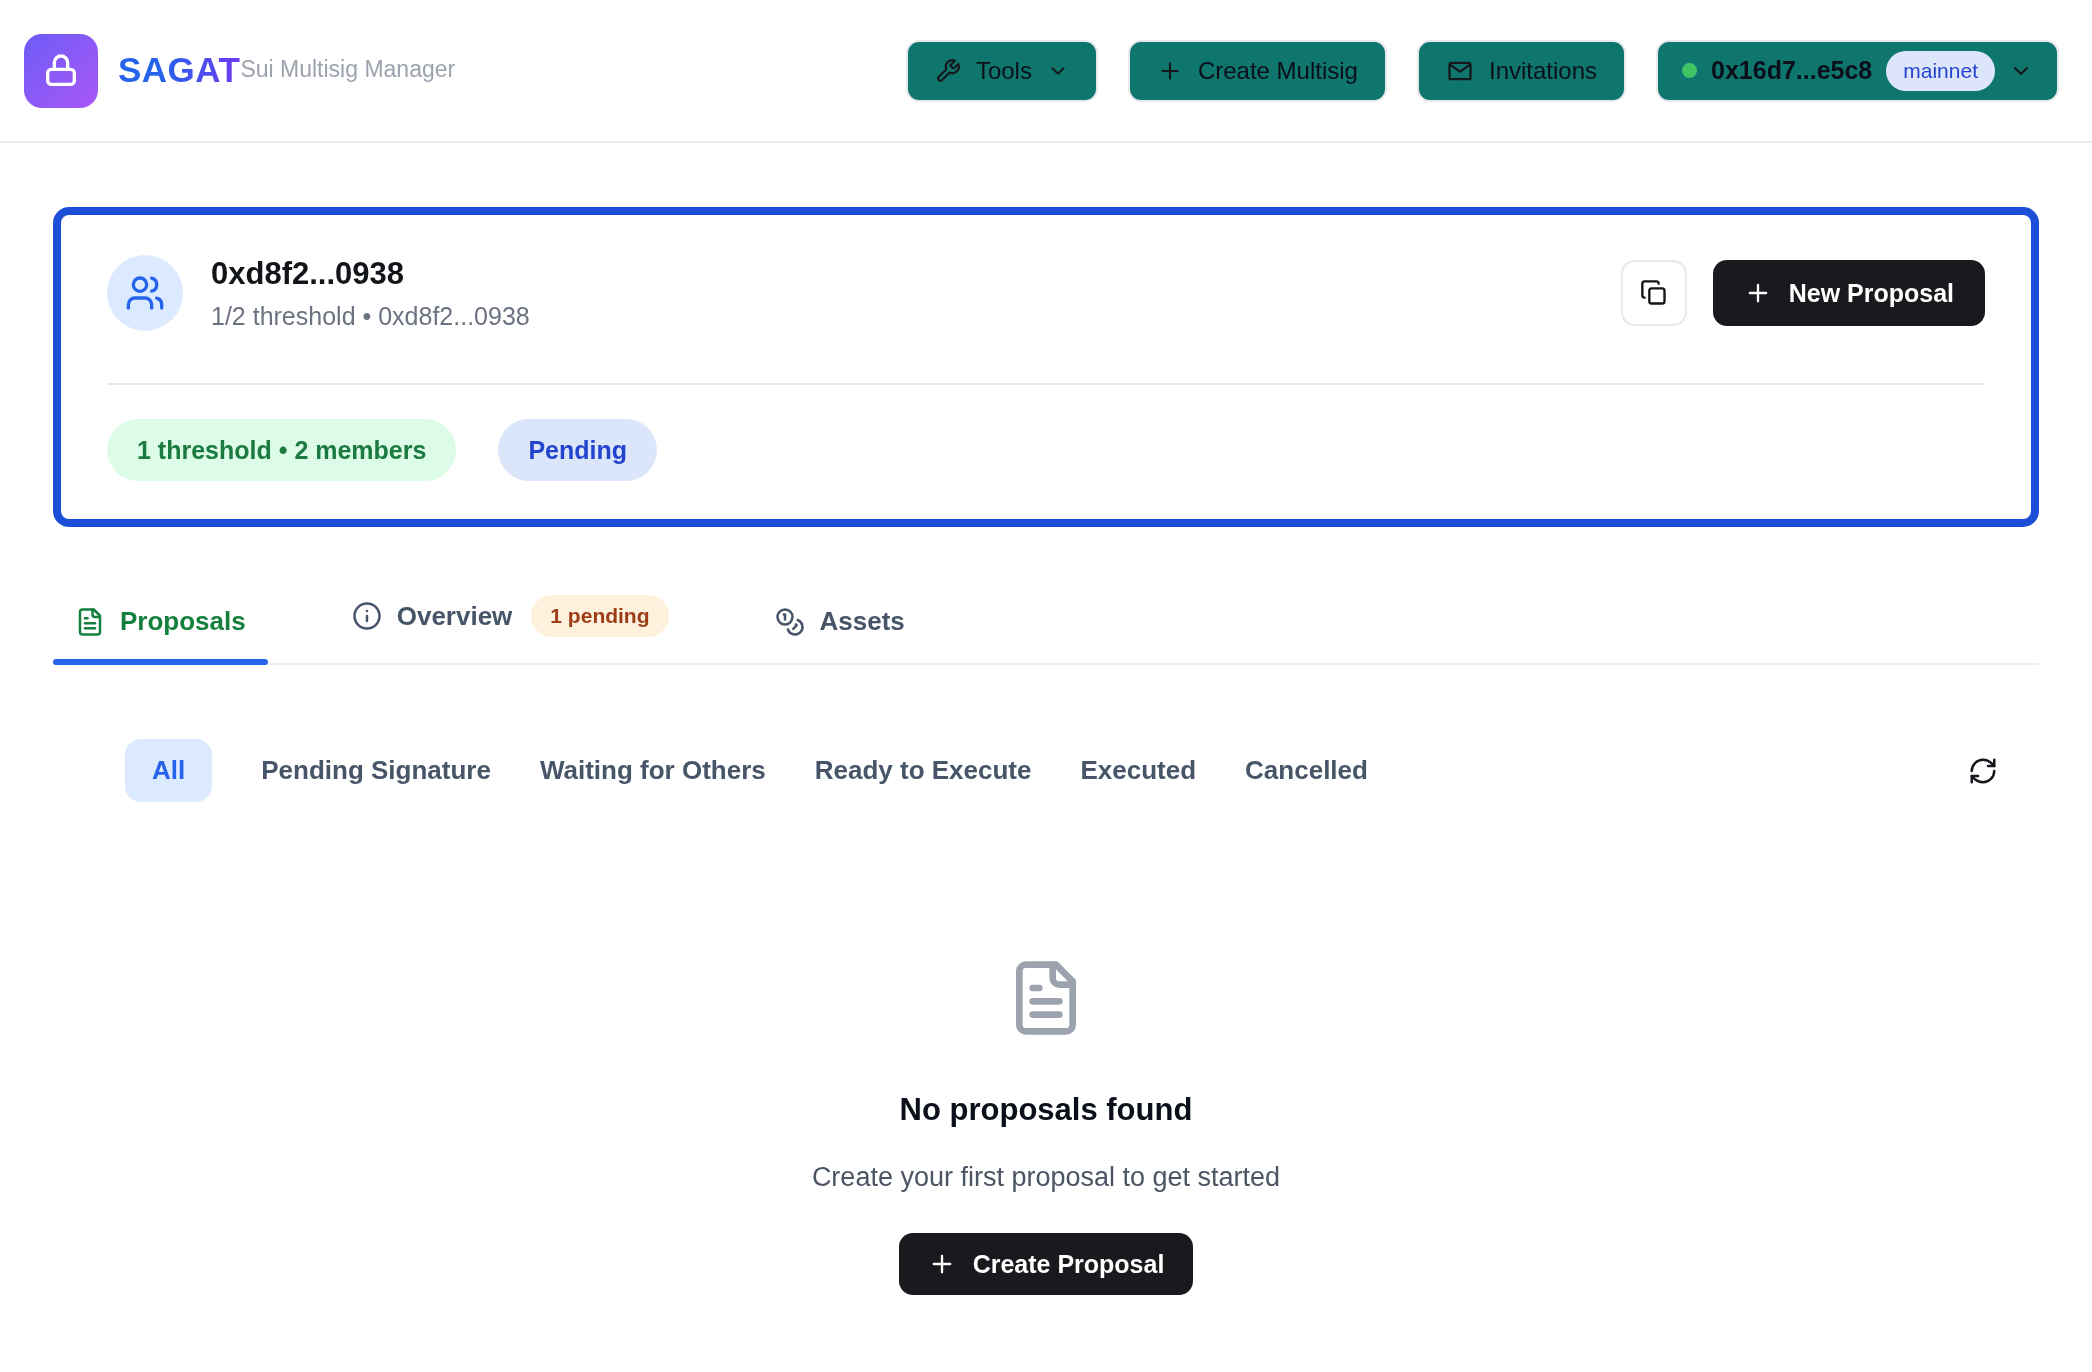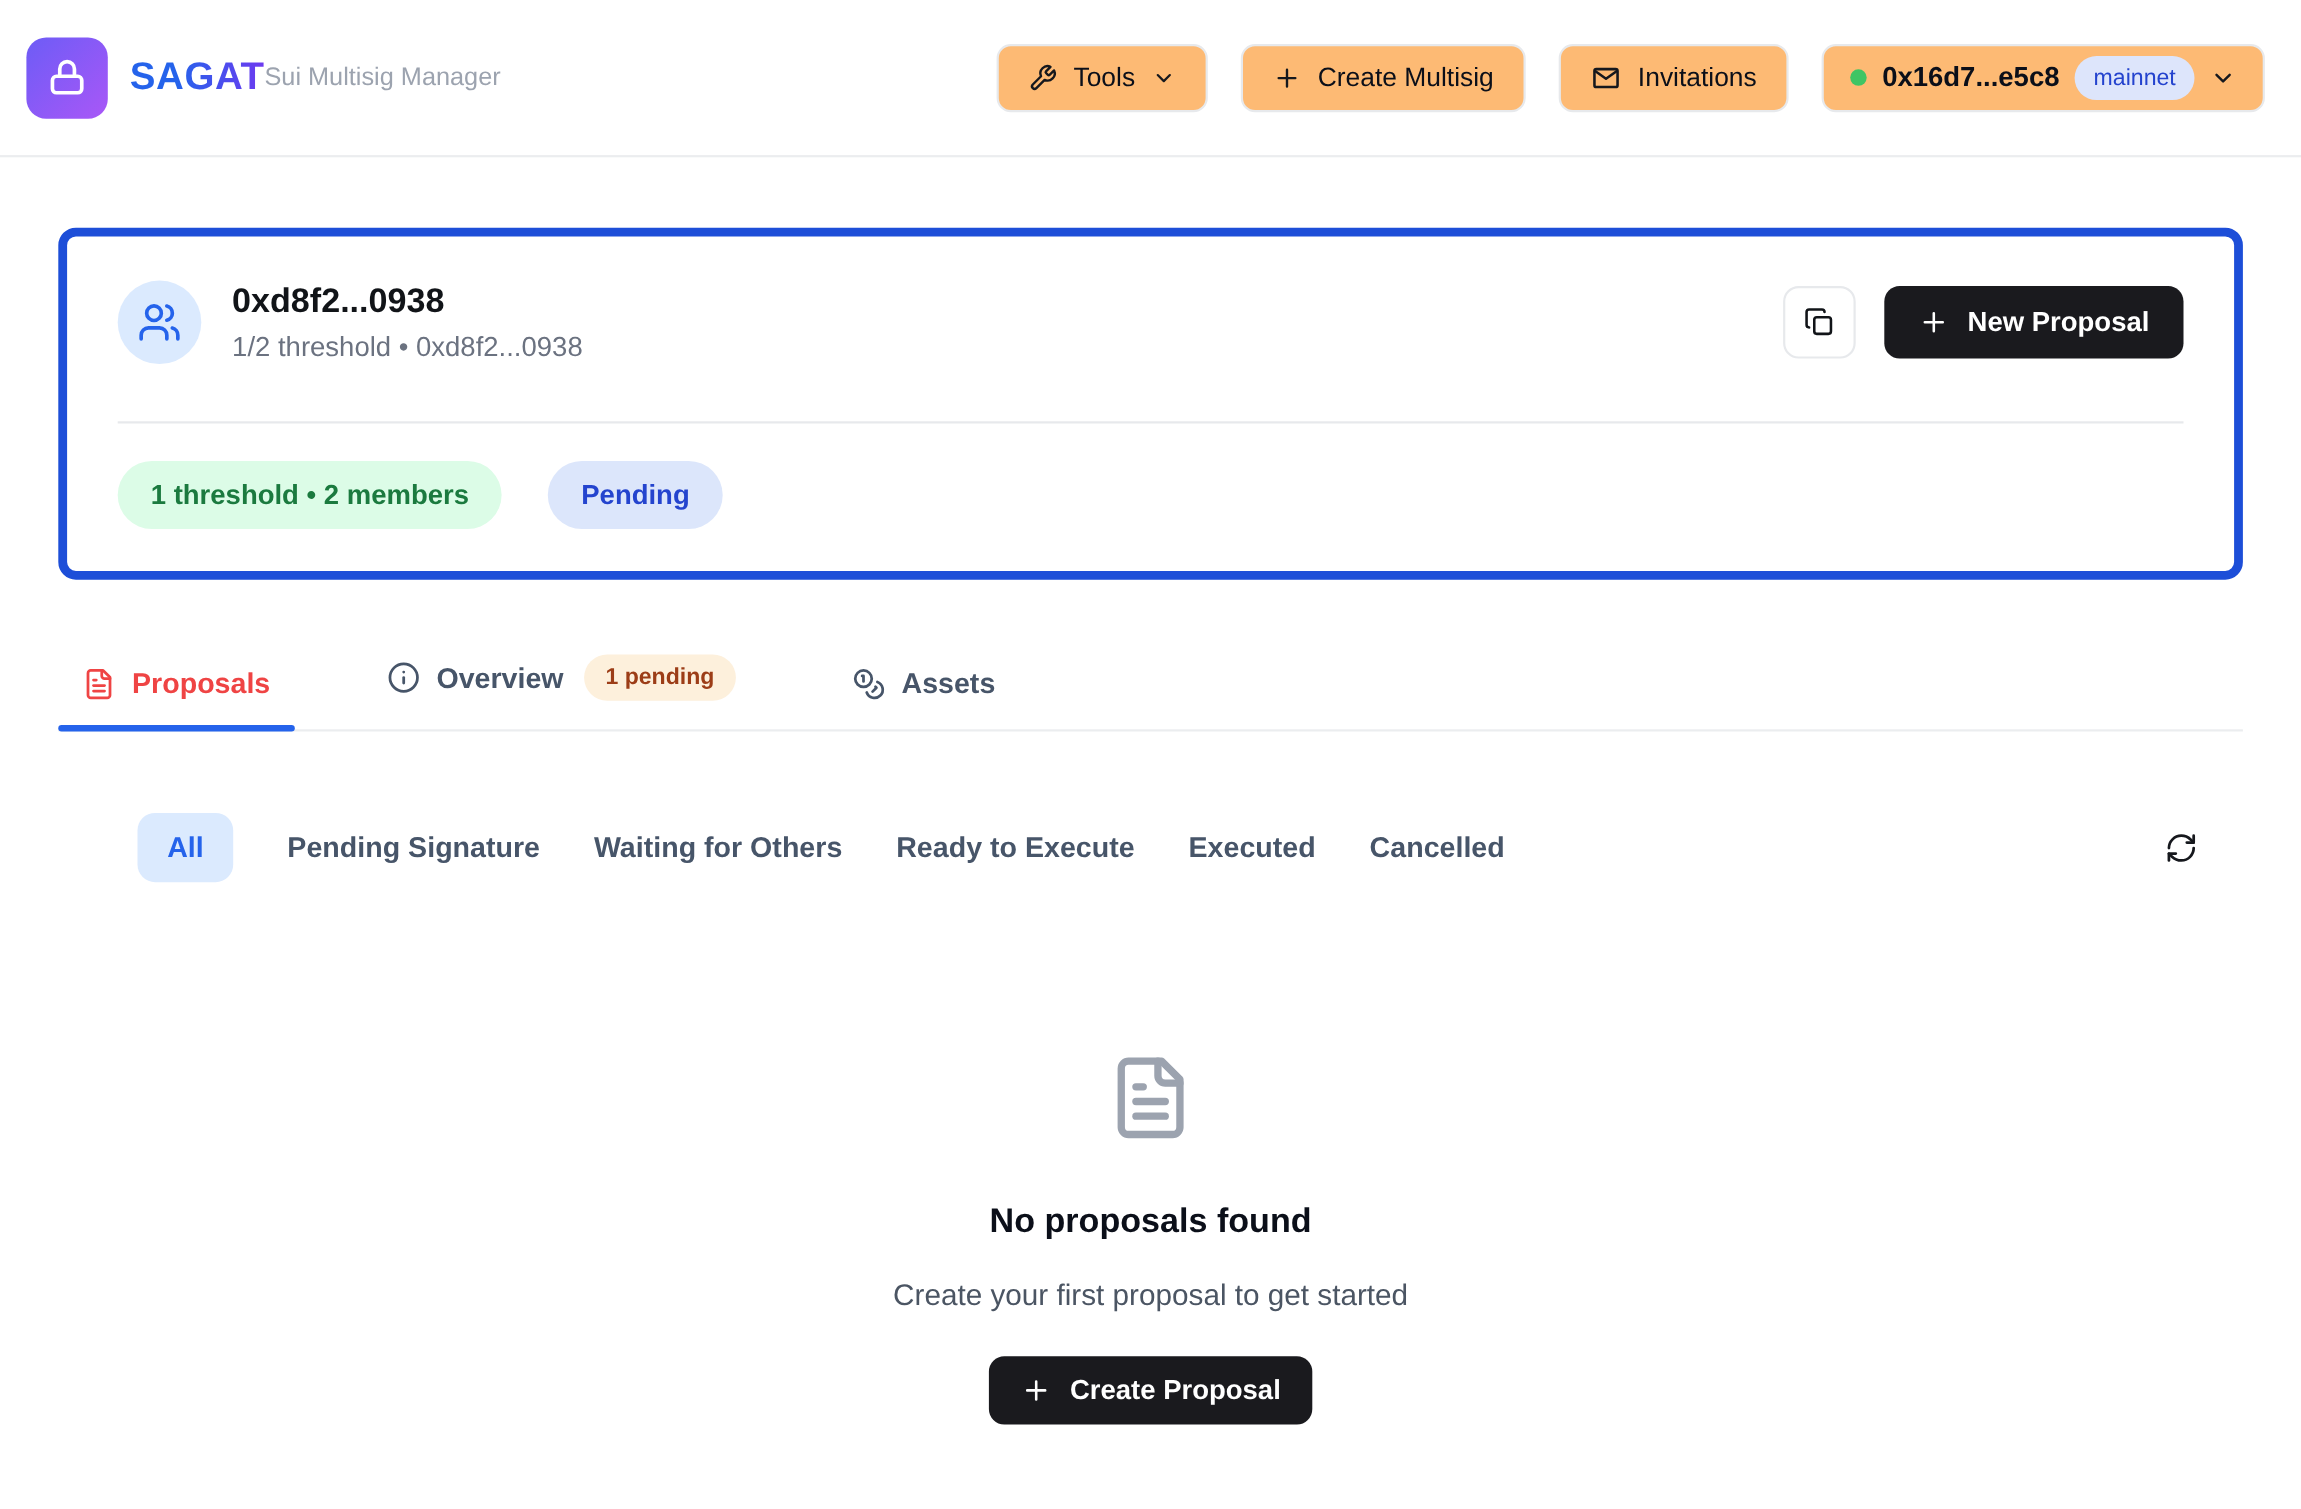--- a/index.html
+++ b/index.html
@@ -32,21 +32,21 @@
     background: linear-gradient(90deg, #2563eb 35%, #6d3af0 100%);
     -webkit-background-clip: text; background-clip: text;
     -webkit-text-fill-color: transparent; color: transparent;
   }
   .brand-tagline { font-size: 23px; color: #9ca3af; margin-top: 5px; }
 
   .header-actions { display: flex; align-items: center; gap: 30px; }
   .btn-outline {
     display: inline-flex; align-items: center; gap: 15px;
     height: 62px; padding: 0 27px;
-    background: #fdba74; border: 2px solid #e7e9ec; border-radius: 13px;
+    background: #0f766e; border: 2px solid #e7e9ec; border-radius: 13px;
     font-family: inherit; font-size: 24px; font-weight: 500; color: #0b0f19;
     cursor: pointer;
   }
   .wallet-btn { gap: 14px; padding: 0 24px; font-weight: 700; font-size: 25px; }
   .status-dot { width: 15px; height: 15px; border-radius: 50%; background: #3fc564; }
   .network-badge {
     background: #dde5fb; color: #2443ce;
     font-size: 21px; font-weight: 500;
     padding: 8px 17px; border-radius: 999px;
   }
@@ -100,21 +100,21 @@
     border-bottom: 2px solid #ebedef;
   }
   .tab {
     display: inline-flex; align-items: center; gap: 15px;
     padding: 6px 22px 26px;
     margin-right: 62px;
     font-size: 26px; font-weight: 600; color: #475569;
     background: none; border: none; font-family: inherit; cursor: pointer;
     position: relative;
   }
-  .tab.active { color: #ef4444; }
+  .tab.active { color: #15803d; }
   .tab.active::after {
     content: ""; position: absolute; left: 0; right: 0; bottom: -2px;
     height: 6px; border-radius: 4px; background: #2563eb;
   }
   .tab-badge {
     background: #fdf0dc; color: #9c3d17;
     font-size: 21px; font-weight: 600;
     padding: 9px 19px; border-radius: 999px;
     margin-left: 4px;
   }

